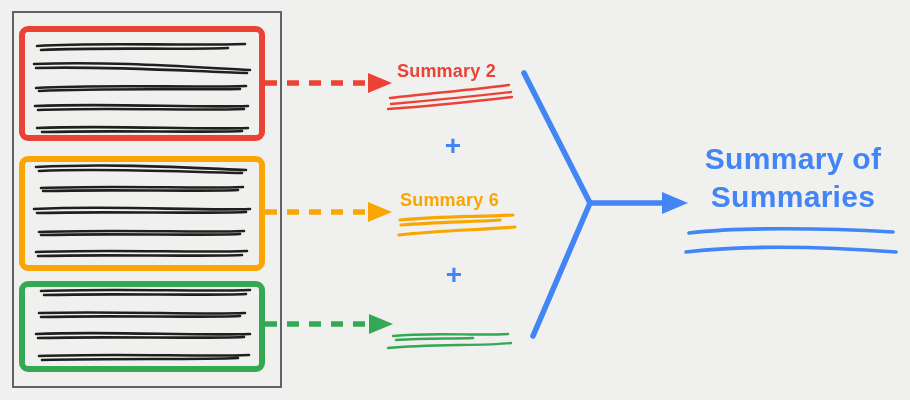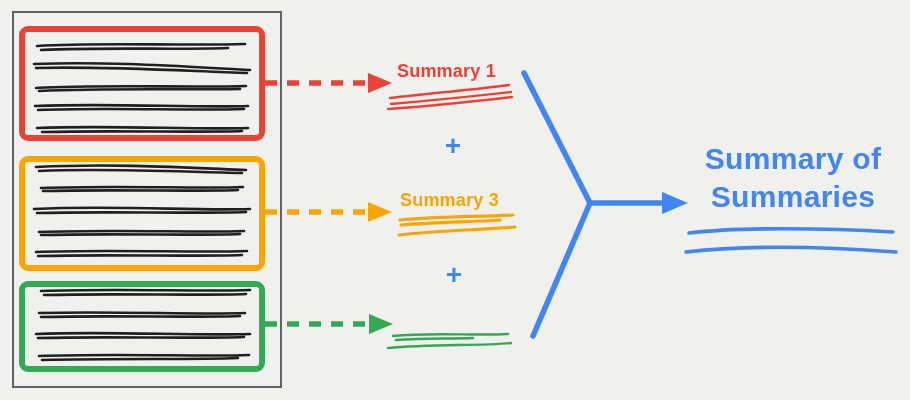--- a/index.html
+++ b/index.html
@@ -117,22 +117,22 @@
       <path d="M590,203 H666"></path>
       <polygon class="fill-blue" points="662,192 662,214 688,203" style="stroke:none"></polygon>
     </g>
 
     <g class="scrib scrib-big stroke-blue">
       <path d="M689,233 C740,227 825,228 893,232"></path>
       <path d="M686,252 C748,245 830,247 896,252"></path>
     </g>
   </svg>
 
-  <div class="label lbl-red">Summary 1</div>
+  <div class="label lbl-red">Summary 2</div>
   <div class="plus plus-1">+</div>
-  <div class="label lbl-orange">Summary 3</div>
+  <div class="label lbl-orange">Summary 6</div>
   <div class="plus plus-2">+</div>
 
   <div class="headline">
     <div>Summary of</div>
     <div>Summaries</div>
   </div>
 </div>
 
 </body></html>

